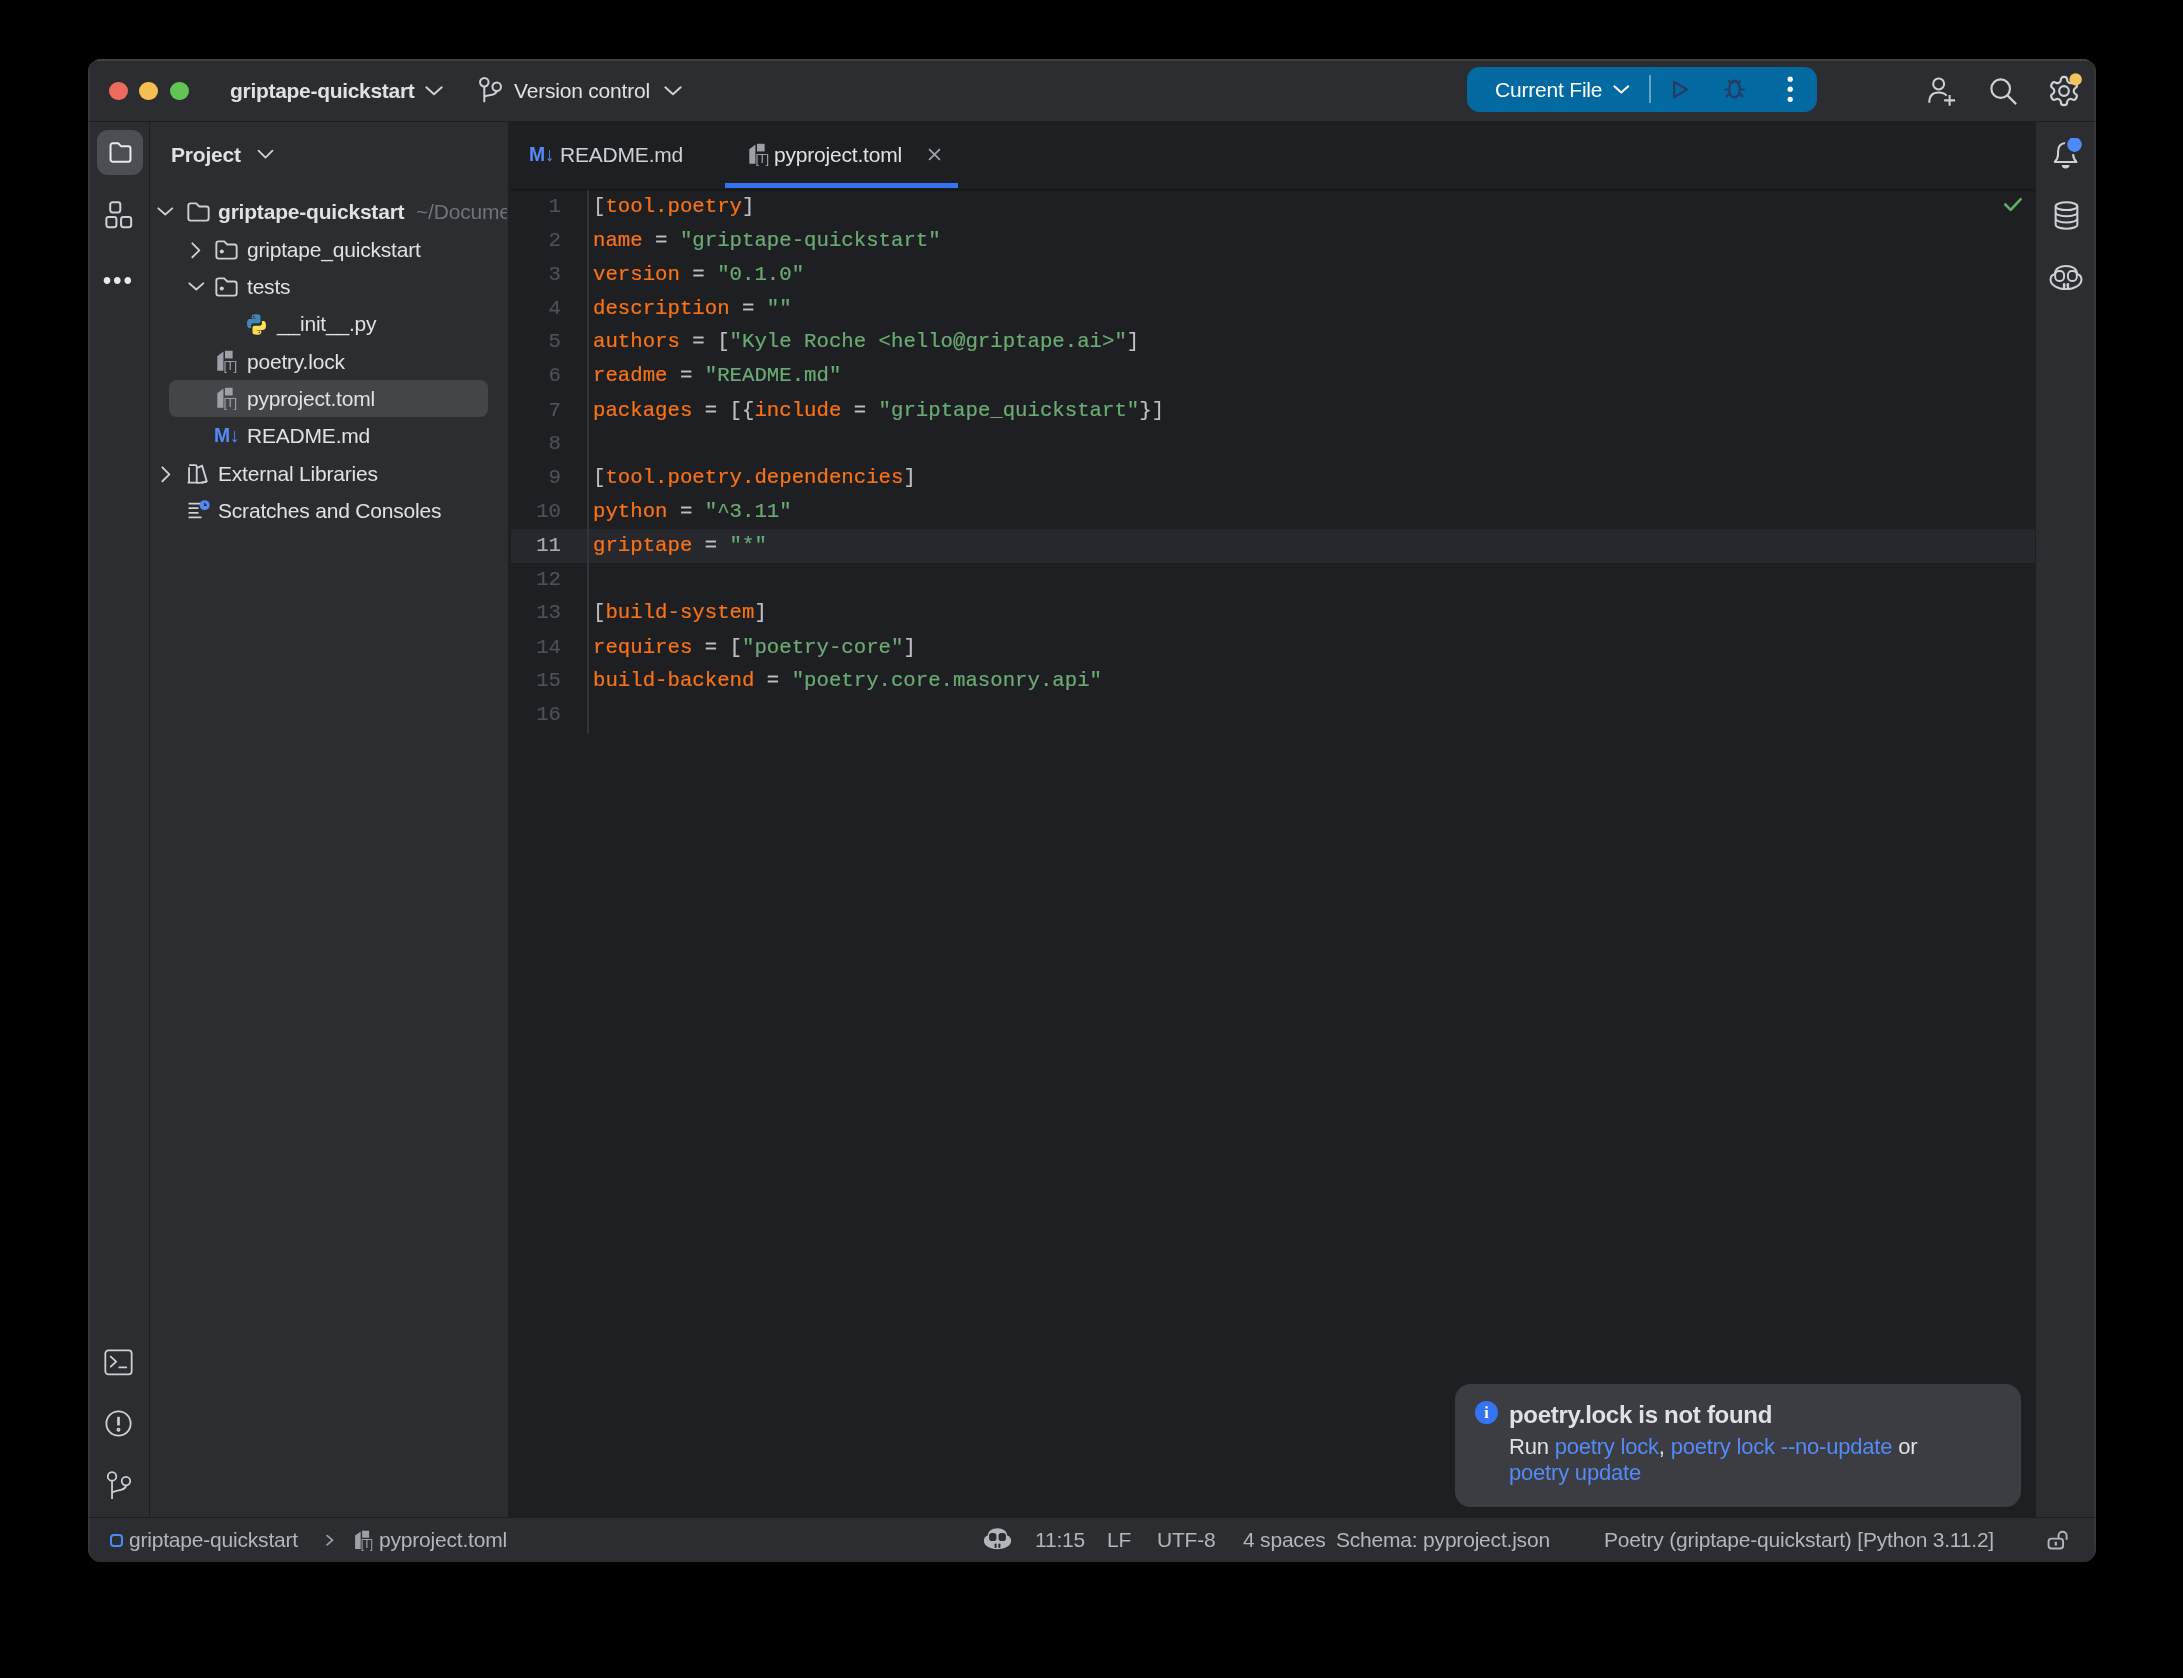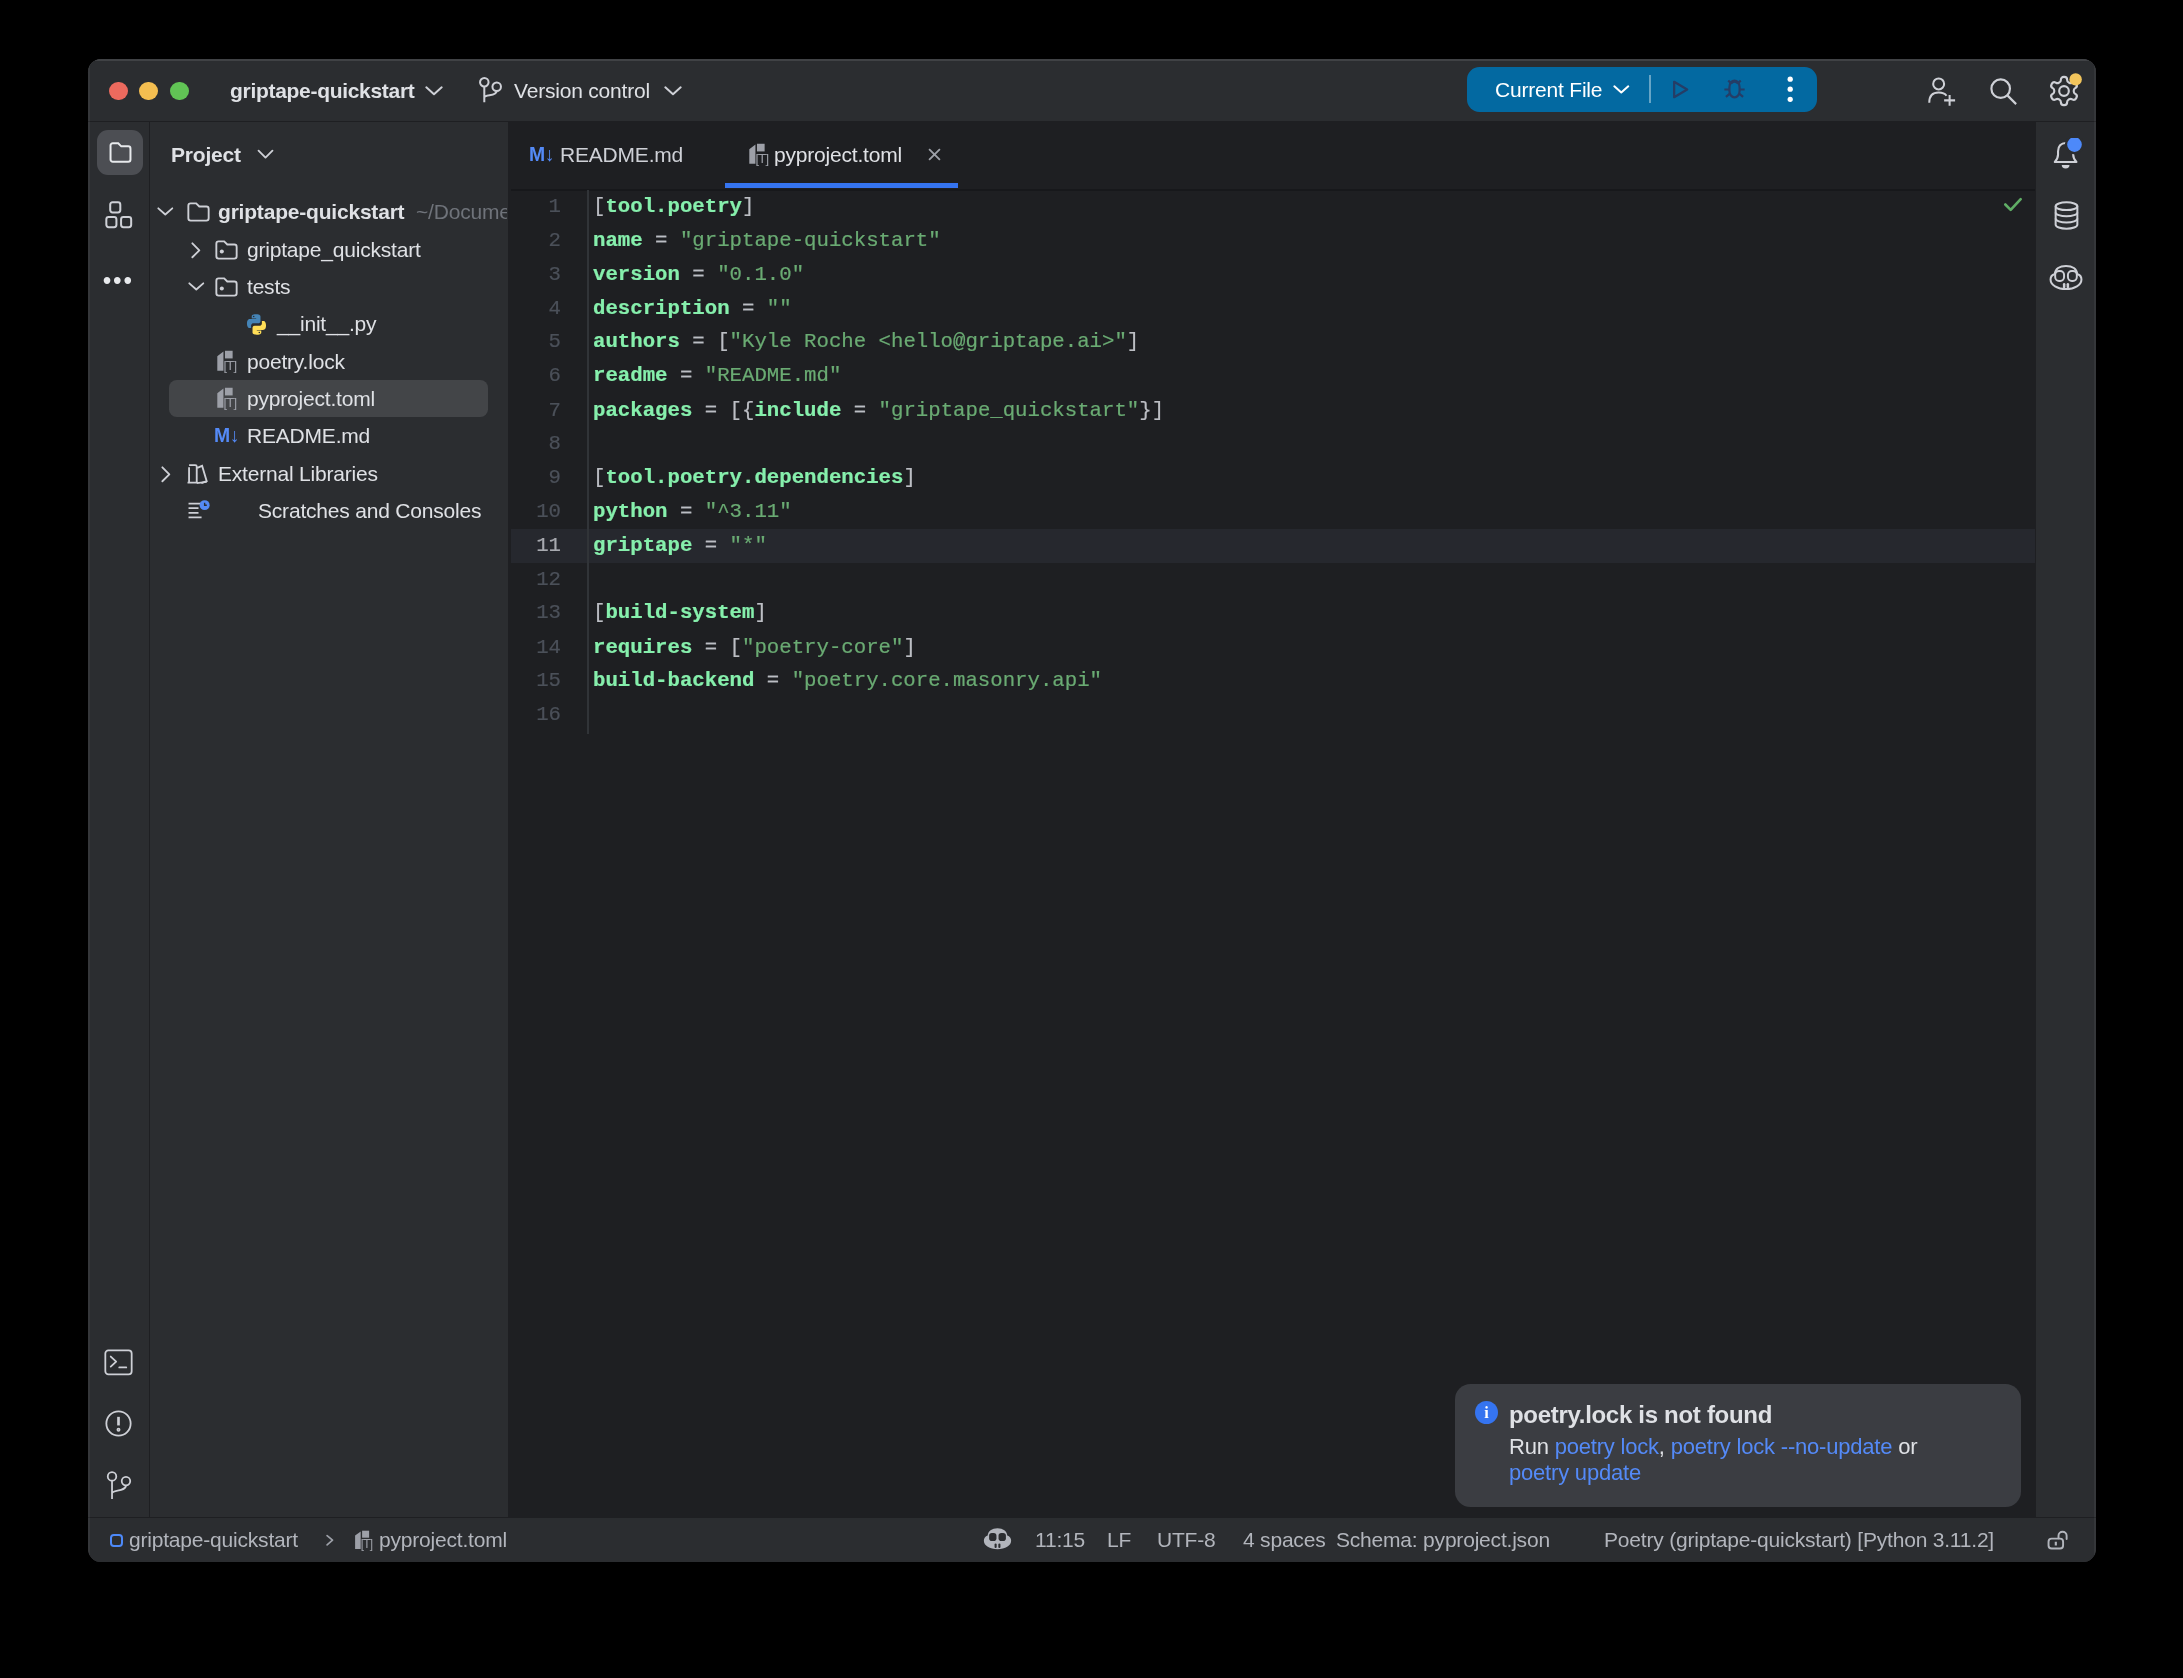--- a/index.html
+++ b/index.html
@@ -22,21 +22,21 @@
   
   #status { position:absolute; left:0; bottom:0; width:100%; height:45px; background:#2B2D30; border-top:1.6px solid #1E1F22; font-size:21px; color:#B2B5BC; }
   #status .s { position:absolute; top:0; height:44px; line-height:44px; white-space:nowrap; }
   
   #tabs { position:absolute; left:0; top:0; width:100%; height:67px; background:#1E1F22; font-size:21px; }
   
   #code { position:absolute; left:0; top:68px; width:100%; height:855px;
           font-family:"Liberation Mono", monospace; font-size:20.7px; letter-spacing:0; -webkit-text-stroke:0.2px; }
   .cl { position:absolute; left:0; width:100%; height:34px; line-height:34px; white-space:pre; }
   .ln { position:absolute; width:85px; text-align:right; color:#4B5059; height:34px; line-height:34px; font-family:"Liberation Mono", monospace; }
-  .k { color:#86efac;font-weight:bold; } .s2 { color:#6AAB73; } .p { color:#BCBEC4; }
+  .k { color:#f97316; } .s2 { color:#6AAB73; } .p { color:#BCBEC4; }
   
   .row { position:absolute; left:0; width:100%; height:37px; line-height:37px; font-size:21px; white-space:nowrap; }
   
   #notif { position:absolute; left:944px; top:1262px; width:566px; height:123px; background:#3B3D42; border-radius:15.5px; }
   #notif .b { font-size:24px; color:#DFE1E5; }
   #notif a { color:#548AF7; text-decoration:none; }
 </style>
 </head>
 <body>
 <div id="win">
@@ -234,21 +234,21 @@
     </div>
 
     <div class="row" style="top:370px;">
       <svg class="abs" style="left:36px; top:7px;" width="25" height="23" viewBox="0 0 32 30">
         <g fill="none" stroke="#CED0D6" stroke-width="2.4">
           <path d="M3 6 H20 M3 12 H16 M3 18 H16 M3 24 H20"></path>
         </g>
         <circle cx="24" cy="8" r="6.5" fill="#548AF7"></circle>
         <path d="M24 5 v3.2 h2.8" stroke="#2B2D30" stroke-width="1.8" fill="none"></path>
       </svg>
-      <span class="abs" style="left:68px;margin-left:40px;">Scratches and Consoles</span>
+      <span class="abs" style="left:68px;">Scratches and Consoles</span>
     </div>
   </div>
   <div id="editor">
     <div id="tabs">
       <div class="abs" style="left:18px; top:0; height:65px; line-height:65px; color:#548AF7; font-weight:700; font-size:19.4px;">M↓</div>
       <div class="abs" style="left:49px; top:0; height:65px; line-height:65px; color:#CED0D6;">README.md</div>
       <svg class="abs" style="left:236px; top:21px;font-size:27px" width="23" height="23" viewBox="0 0 30 30">
         <polygon points="3,8 11,2 11,27 3,27" fill="#9DA0A8"></polygon>
         <rect x="13" y="1" width="10" height="10" fill="#9DA0A8"></rect>
         <text x="11" y="26" font-size="17" fill="#9DA0A8" font-family="Liberation Sans" letter-spacing="-1">[T]</text>

